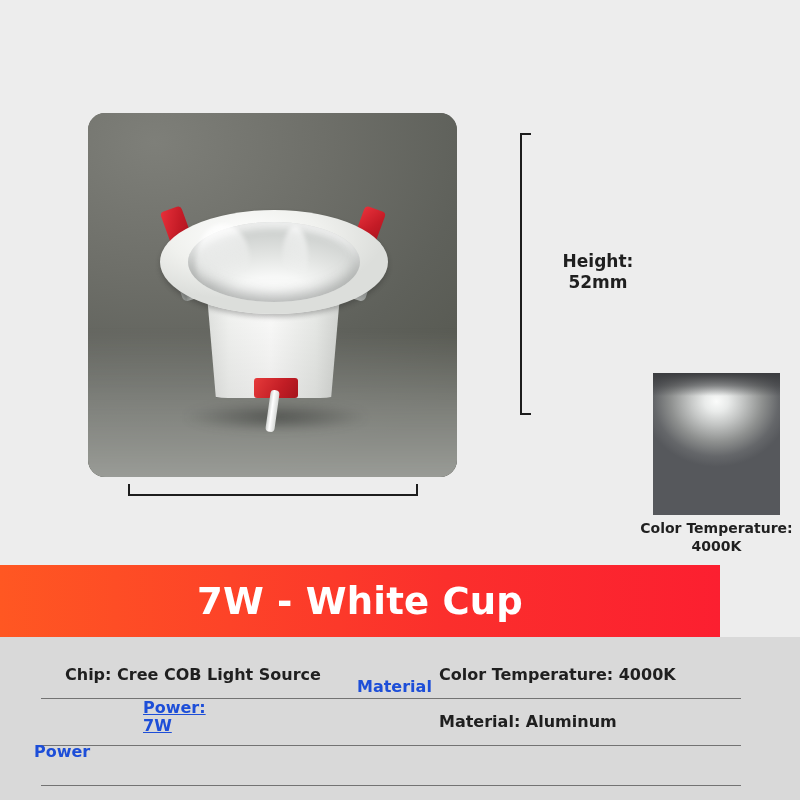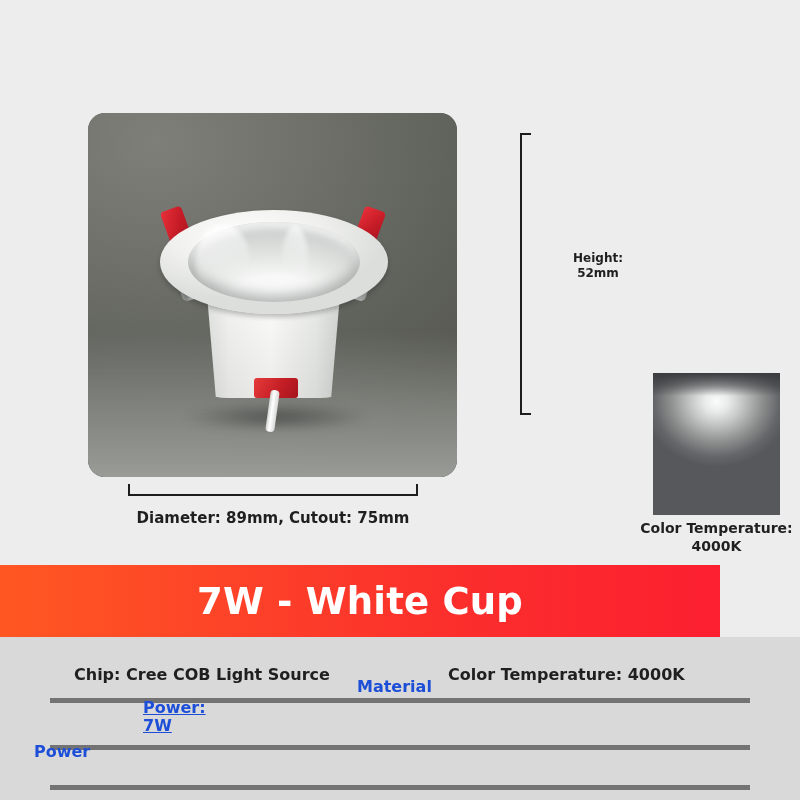--- a/index.html
+++ b/index.html
@@ -179,21 +179,21 @@
   }
   .height-bracket .tick.t-top { top: 0; }
   .height-bracket .tick.t-bot { bottom: 0; }
 
   .height-label {
     position: absolute;
     left: 533px;
     top: 251px;
     width: 130px;
     text-align: center;
-    font-size: 12px;
+    font-size: 17px;
     font-weight: 700;
     color: #1f1f1f;
     line-height: 1.22;
     white-space: pre-line;
   }
 
   
   .diameter-bracket {
     position: absolute;
     left: 128px;
@@ -286,24 +286,24 @@
   .spec-table {
     position: absolute;
     left: 0;
     top: 637px;
     width: 800px;
     height: 163px;
     background: #d9d9d9;
   }
   .spec-row {
     position: absolute;
-    left: 50px;
+    left: 41px;
     width: 700px;
     height: 47px;
-    border-bottom: 5px solid #737373;
+    border-bottom: 1px solid #737373;
   }
   .spec-row.r1 { top: 14px; }
   .spec-row.r2 { top: 61px; }
   .spec-row.r3 { top: 108px; height: 40px; }
 
   .spec-cell {
     position: absolute;
     top: 0;
     height: 100%;
     display: flex;
@@ -366,21 +366,20 @@
       <div class="tick t-bot"></div>
     </div>
     <div class="height-label">Height:
 52mm</div>
 
     <div class="diameter-bracket">
       <div class="spine"></div>
       <div class="tick t-left"></div>
       <div class="tick t-right"></div>
     </div>
-    <div class="diameter-label">Diameter: 89mm, Cutout: 75mm</div>
 
     <div class="cct-swatch">
       <div class="cct-glow"></div>
       <div class="cct-top-shadow"></div>
     </div>
     <div class="cct-label">Color Temperature:
 4000K</div>
   </div>
 
   <div class="title-banner">
@@ -389,20 +388,21 @@
 
   <div class="spec-table">
 
     <div class="spec-row r1">
       <div class="spec-cell left">Chip: Cree COB Light Source</div>
       <div class="spec-cell right">Color Temperature: 4000K</div>
     </div>
 
     <div class="spec-row r2">
       <div class="spec-cell left"></div>
+      <div class="spec-cell right">Material: Aluminum</div>
     </div>
 
     <div class="spec-row r3">
       <div class="spec-cell left"></div>
       <div class="spec-cell right"></div>
     </div>
 
     <div class="stray-label material-tag">Material</div>
     <div class="stray-label power-tag">Power</div>
     <div class="stray-label power-value">Power:

